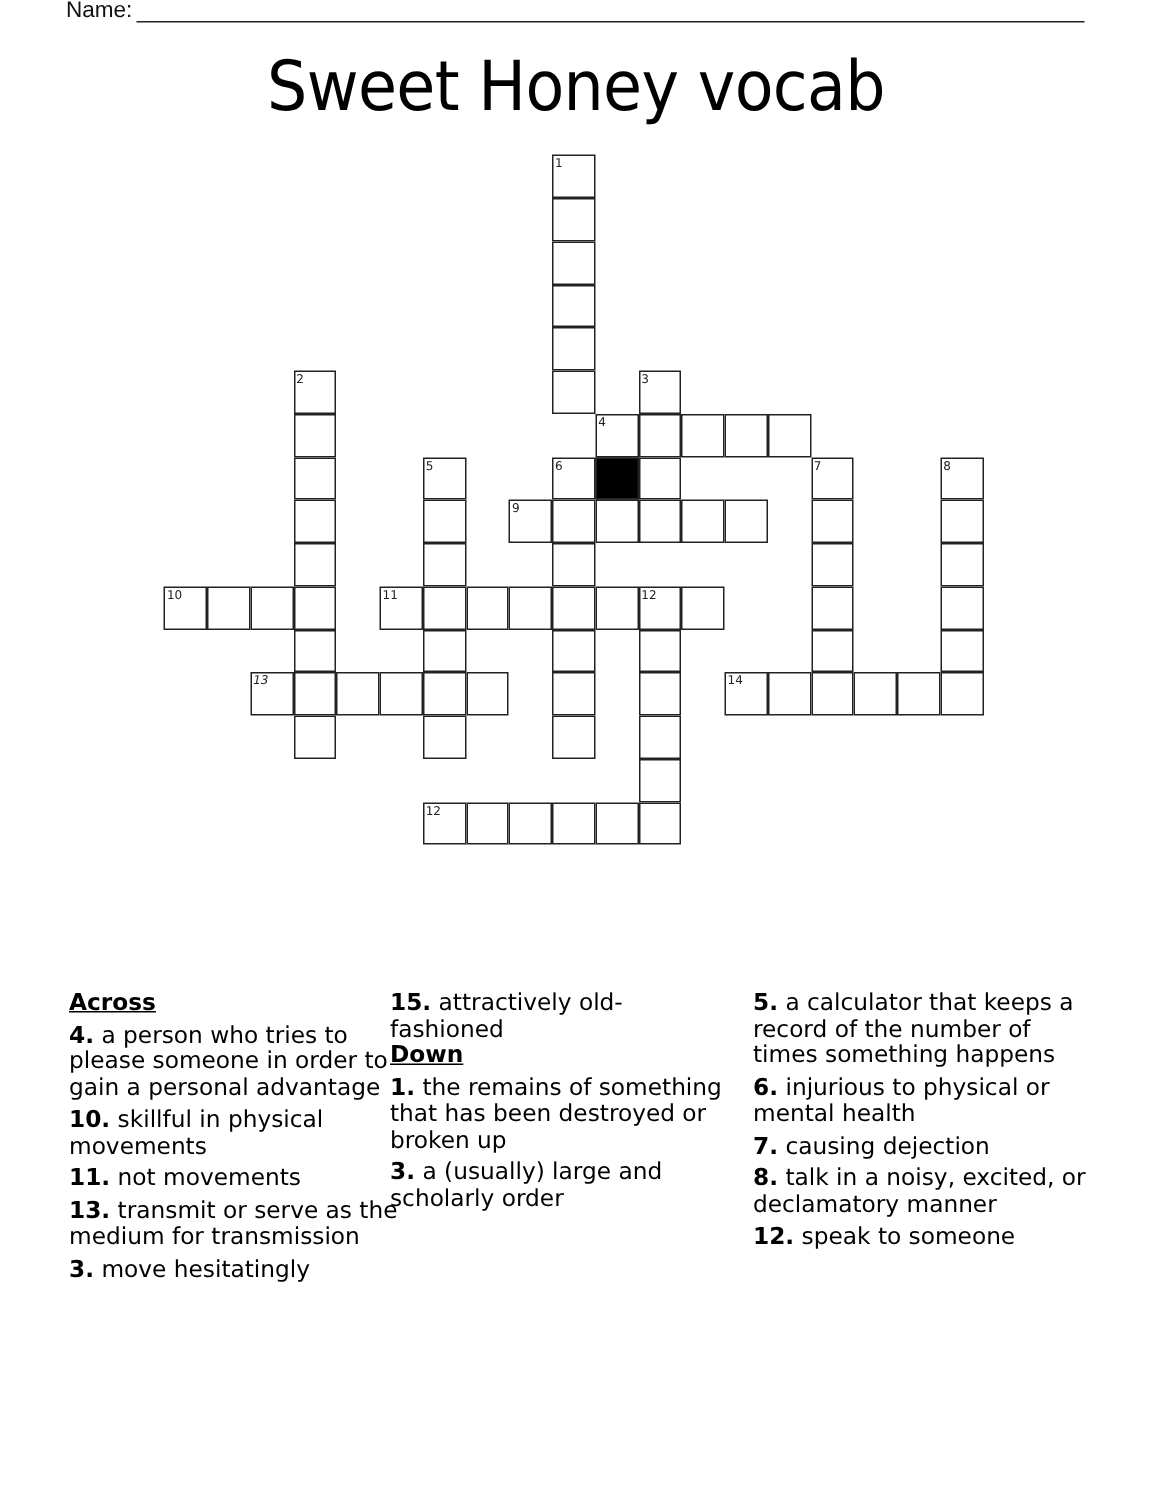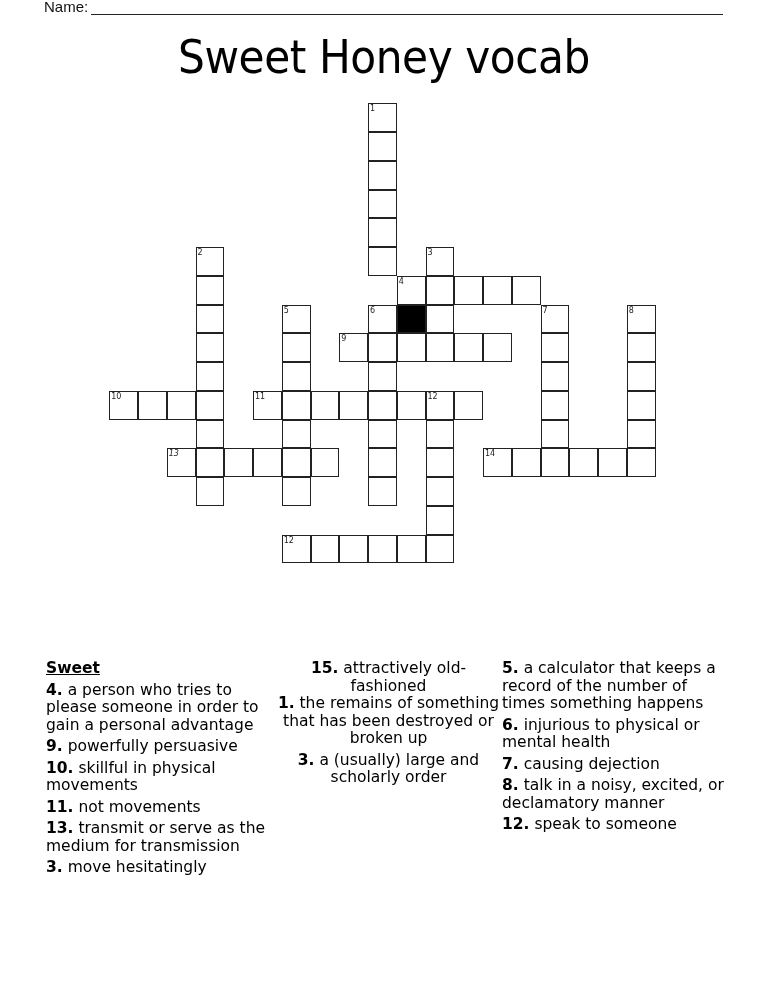--- a/index.html
+++ b/index.html
@@ -6,21 +6,21 @@
   body { width:768px; height:994px; position:relative; overflow:hidden; font-family:"DejaVu Sans", sans-serif; color:#000; }
   .name-line { position:absolute; left:44px; top:-2px; font-family:"Liberation Sans", sans-serif; font-size:15px; color:#111; white-space:nowrap; }
   .name-line .rule { display:inline-block; width:632px; border-bottom:1px solid #222; height:14px; vertical-align:bottom; margin-left:3px; }
   .title { position:absolute; left:0; width:768px; top:30px; text-align:center; font-family:"DejaVu Sans", sans-serif; font-size:46px; letter-spacing:-0.5px; transform:scaleX(0.92); }
   .grid { position:absolute; left:0; top:0; width:768px; height:600px; }
   .cell { position:absolute; width:28.75px; height:28.75px; box-sizing:border-box; border:1.5px solid #222; background:#fff; margin-left:-0.75px; margin-top:-0.75px; }
   .cell.black { background:#000; }
   .cell .num { position:absolute; left:1px; top:0px; font-size:8px; line-height:9px; color:#222; font-family:"DejaVu Sans", sans-serif; }
   .clues { position:absolute; top:660px; font-family:"DejaVu Sans", sans-serif; font-size:15.5px; line-height:17.5px; }
   .col1 { left:46px; width:225px; }
-  .col2 { left:276px; width:225px;text-align:center; }
+  .col2 { left:260px; width:225px; }
   .col3 { left:502px; width:225px; }
   .heading { text-decoration:underline; font-weight:bold; margin-bottom:4px; }
   .clue { margin-bottom:4px; }
   .clue .n { font-weight:bold; }
 </style>
 </head>
 <body>
 
 <div class="name-line">
   <span>Name:</span><span class="rule"></span>
@@ -136,31 +136,31 @@
       <span class="num">12</span>
     </div>
     <div class="cell" style="left: 311.25px; top: 535.25px;"></div>
     <div class="cell" style="left: 340px; top: 535.25px;"></div>
     <div class="cell" style="left: 368.75px; top: 535.25px;"></div>
     <div class="cell" style="left: 397.5px; top: 535.25px;"></div>
     <div class="cell black" style="left: 397.5px; top: 305.25px;"></div>
   </div>
 
 <div class="clues col1">
-  <div class="heading">Sweet</div>
+  <div class="heading">Across</div>
   <div class="clue"><span class="n">4.</span> <span>a person who tries to please someone in order to gain a personal advantage</span></div>
-  <div class="clue"><span class="n">9.</span> <span>powerfully persuasive</span></div>
   <div class="clue"><span class="n">10.</span> <span>skillful in physical movements</span></div>
   <div class="clue"><span class="n">11.</span> <span>not movements</span></div>
   <div class="clue"><span class="n">13.</span> <span>transmit or serve as the medium for transmission</span></div>
   <div class="clue"><span class="n">3.</span> <span>move hesitatingly</span></div>
 </div>
 
 <div class="clues col2">
   <div class="clue" style="margin-bottom:0"><span class="n">15.</span> <span>attractively old-fashioned</span></div>
+  <div class="heading">Down</div>
   <div class="clue"><span class="n">1.</span> <span>the remains of something that has been destroyed or broken up</span></div>
   <div class="clue"><span class="n">3.</span> <span>a (usually) large and scholarly order</span></div>
 </div>
 
 <div class="clues col3">
   <div class="clue"><span class="n">5.</span> <span>a calculator that keeps a record of the number of times something happens</span></div>
   <div class="clue"><span class="n">6.</span> <span>injurious to physical or mental health</span></div>
   <div class="clue"><span class="n">7.</span> <span>causing dejection</span></div>
   <div class="clue"><span class="n">8.</span> <span>talk in a noisy, excited, or declamatory manner</span></div>
   <div class="clue"><span class="n">12.</span> <span>speak to someone</span></div>

